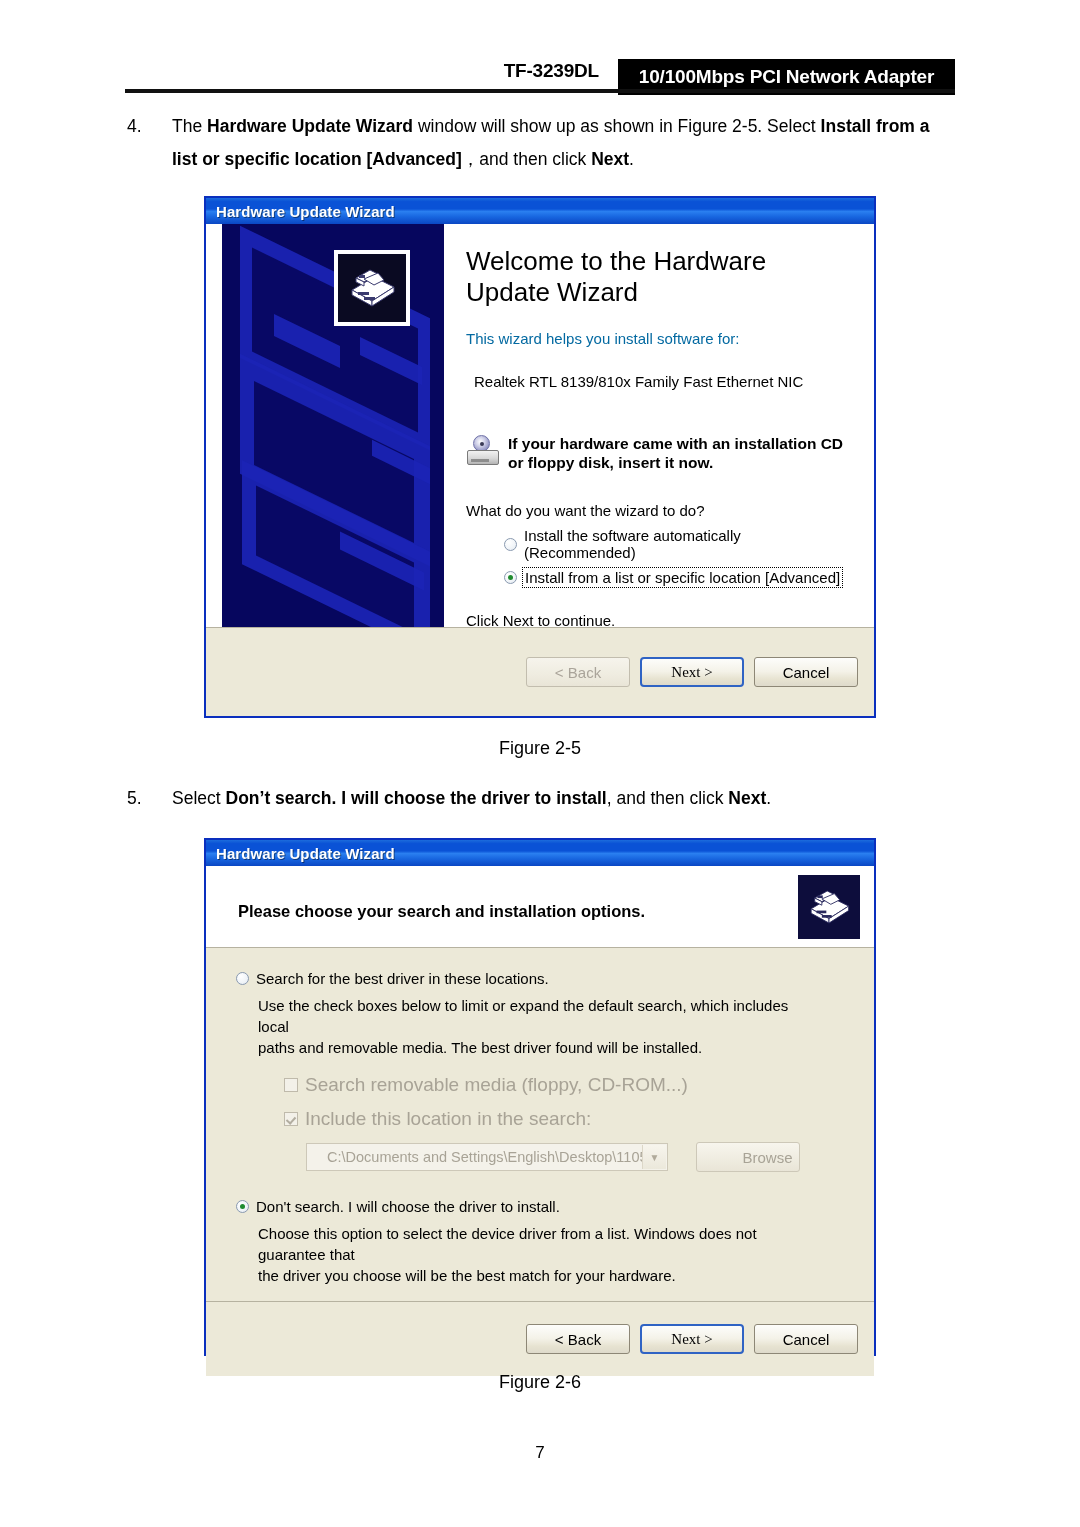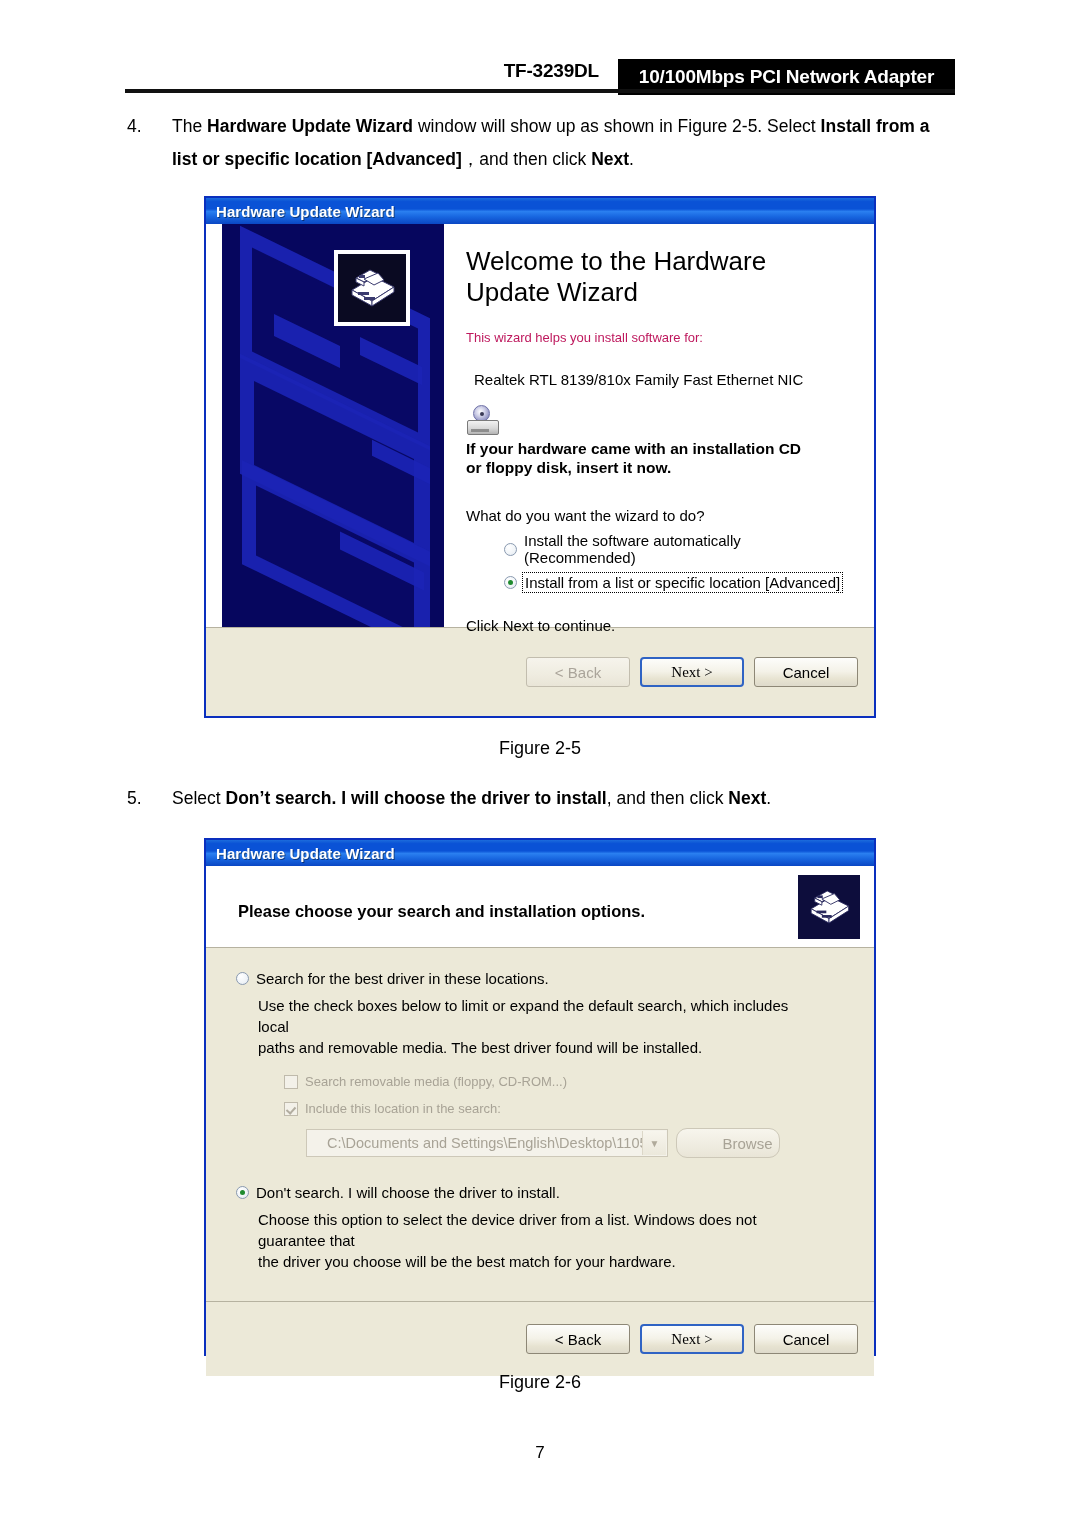--- a/index.html
+++ b/index.html
@@ -197,34 +197,33 @@
   }
   .d1-heading {
     font-size: 26px;
     line-height: 31px;
     color: #000;
     font-weight: normal;
     margin: 0 0 22px 0;
     max-width: 340px;
   }
   .d1-line {
-    font-size: 13px;
-    color: #be185d;
+    font-size: 15px;
+    color: #0369a1;
     margin-bottom: 16px;
   }
   .d1-device {
     font-size: 15px;
     color: #000;
     margin: 26px 0 0 8px;
   }
   .d1-cd-row {
     display: flex;
     align-items: flex-start;
-    margin-top: 16px;
-    flex-direction: column;
+    margin-top: 44px;
   }
   .cd-icon {
     width: 34px;
     height: 32px;
     flex: 0 0 34px;
     position: relative;
     margin-right: 8px;
     margin-top: 1px;
   }
   .cd-icon .disc {
@@ -388,21 +387,21 @@
   .opt-desc {
     font-size: 15px;
     line-height: 21px;
     margin: 8px 0 0 22px;
     max-width: 550px;
   }
   .sub-block { margin: 16px 0 0 48px; }
   .check-row {
     display: flex;
     align-items: center;
-    font-size: 13px;
+    font-size: 19px;
     color: #a8a396;
     margin-bottom: 12px;
   }
   .checkbox {
     width: 14px;
     height: 14px;
     border: 1px solid #bfbaab;
     background: #f3f1e9;
     box-sizing: border-box;
     margin-right: 7px;
@@ -448,24 +447,24 @@
     display: flex;
     align-items: center;
     justify-content: center;
     font-size: 10px;
     color: #b0aa9b;
     box-sizing: border-box;
   }
   .browse-btn {
     width: 104px;
     height: 30px;
-    margin-left: 8px;
+    margin-left: 28px;
     background: linear-gradient(to bottom, #f7f5ed 0%, #efece0 60%, #e9e5d7 100%);
     border: 1px solid #cdc8b8;
-    border-radius: 11px;
+    border-radius: 3px;
     font-size: 15px;
     color: #a8a396;
     display: flex;
     align-items: center;
     justify-content: center;
     box-sizing: border-box;
     padding-left: 39px;
   }
   .d2-footer {
     height: 75px;

